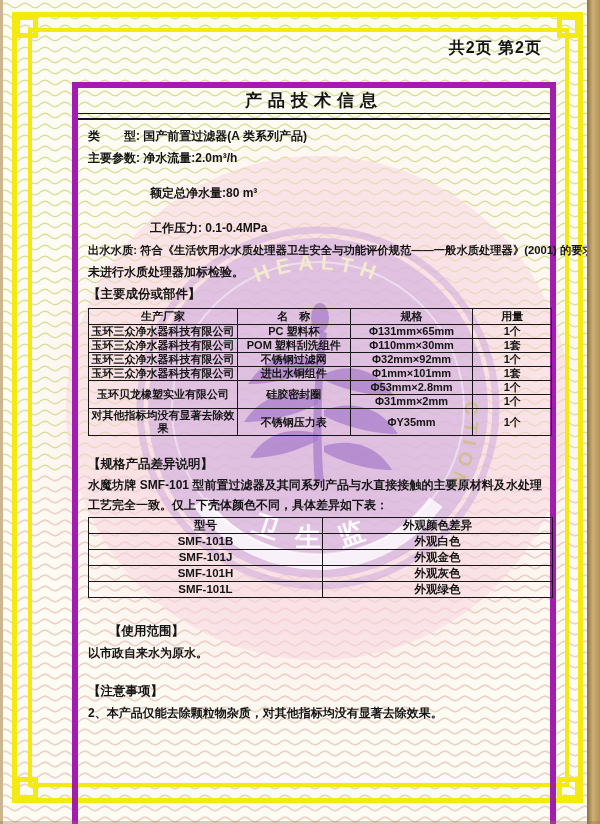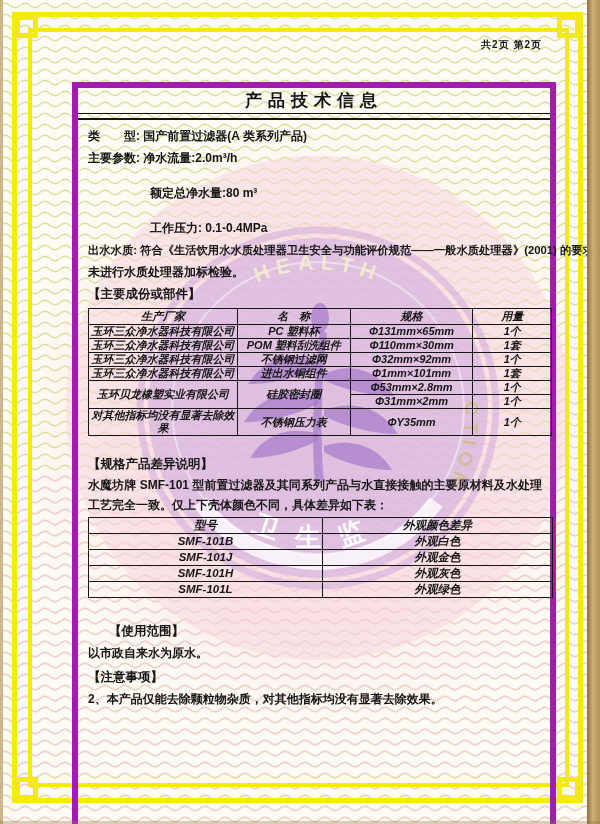--- a/index.html
+++ b/index.html
@@ -30,54 +30,54 @@
   .knot.bl{left:15px;bottom:24px;}
   .knot.br{right:20px;bottom:24px;}
   
   .edge-right{position:absolute;right:0;top:0;width:13px;height:100%;z-index:6;
     background:linear-gradient(to right,#8d6f3e,#cdb176 45%,#b29258);}
   .edge-left{position:absolute;left:0;top:0;width:3px;height:100%;z-index:6;background:#cbb68e;}
   .edge-bottom{position:absolute;left:0;bottom:0;width:100%;height:3px;z-index:6;background:rgba(150,120,70,0.35);}
   
   .page-indicator{
     position:absolute;top:38px;right:58px;z-index:3;
-    font-size:10px;font-weight:bold;letter-spacing:1px;
+    font-size:16px;font-weight:bold;letter-spacing:1px;
   }
   .content-box{
     position:absolute;left:72px;top:82px;width:484px;height:754px;
     border:6px solid #a21caf;box-sizing:border-box;z-index:3;
     background:transparent;
   }
   .title-band{
     height:25px;line-height:25px;text-align:center;
     font-size:17px;font-weight:bold;letter-spacing:6px;
     border-bottom:1px solid #161616;
   }
   .title-gap{height:4px;border-bottom:2px solid #161616;}
   .box-body{padding:5px 8px 0 10px;font-size:12px;font-weight:bold;}
   .line{margin:0;line-height:22px;white-space:nowrap;}
   .line.tight{font-size:11.3px;}
   .indent{padding-left:62px;margin-top:13px;}
   .sec-heading{margin:0;line-height:22px;font-size:12.5px;}
   .para{margin:0;line-height:20px;white-space:normal;text-align:justify;}
-  table{border-collapse:collapse;table-layout:fixed;margin:3px 2px 8px 0;font-style:italic;}
+  table{border-collapse:collapse;table-layout:fixed;margin:3px 2px 8px 0;}
   .tbl{width:464px;}
   .tbl th,.tbl td{
     border:1.5px solid #161616;text-align:center;vertical-align:middle;
     font-size:11px;font-weight:bold;padding:0 1px;
     height:13px;line-height:13px;overflow:hidden;
   }
   .tbl th{height:15px;line-height:15px;}
   .tbl2{width:464px;margin-top:2px;}
   .tbl2 th,.tbl2 td{
     border:1.5px solid #161616;text-align:center;vertical-align:middle;
     font-size:11.5px;font-weight:bold;padding:0 2px;
     height:15px;line-height:15px;
   }
-  .mt8{margin-top:17px;} .mt22{margin-top:22px;margin-left:21px;} .mt10{margin-top:2px;}
+  .mt8{margin-top:17px;} .mt22{margin-top:22px;margin-left:21px;} .mt10{margin-top:16px;}
 </style>
 </head>
 <body>
 
 <svg class="waves-svg" width="600" height="824">
   <defs>
     <pattern id="wgreen" width="20" height="11" patternUnits="userSpaceOnUse">
       <path d="M0 5.5 Q5 1 10 5.5 T20 5.5" fill="none" stroke="#dcdf9b" stroke-width="1.4"></path>
     </pattern>
     <pattern id="wpink" width="20" height="11" patternUnits="userSpaceOnUse">

